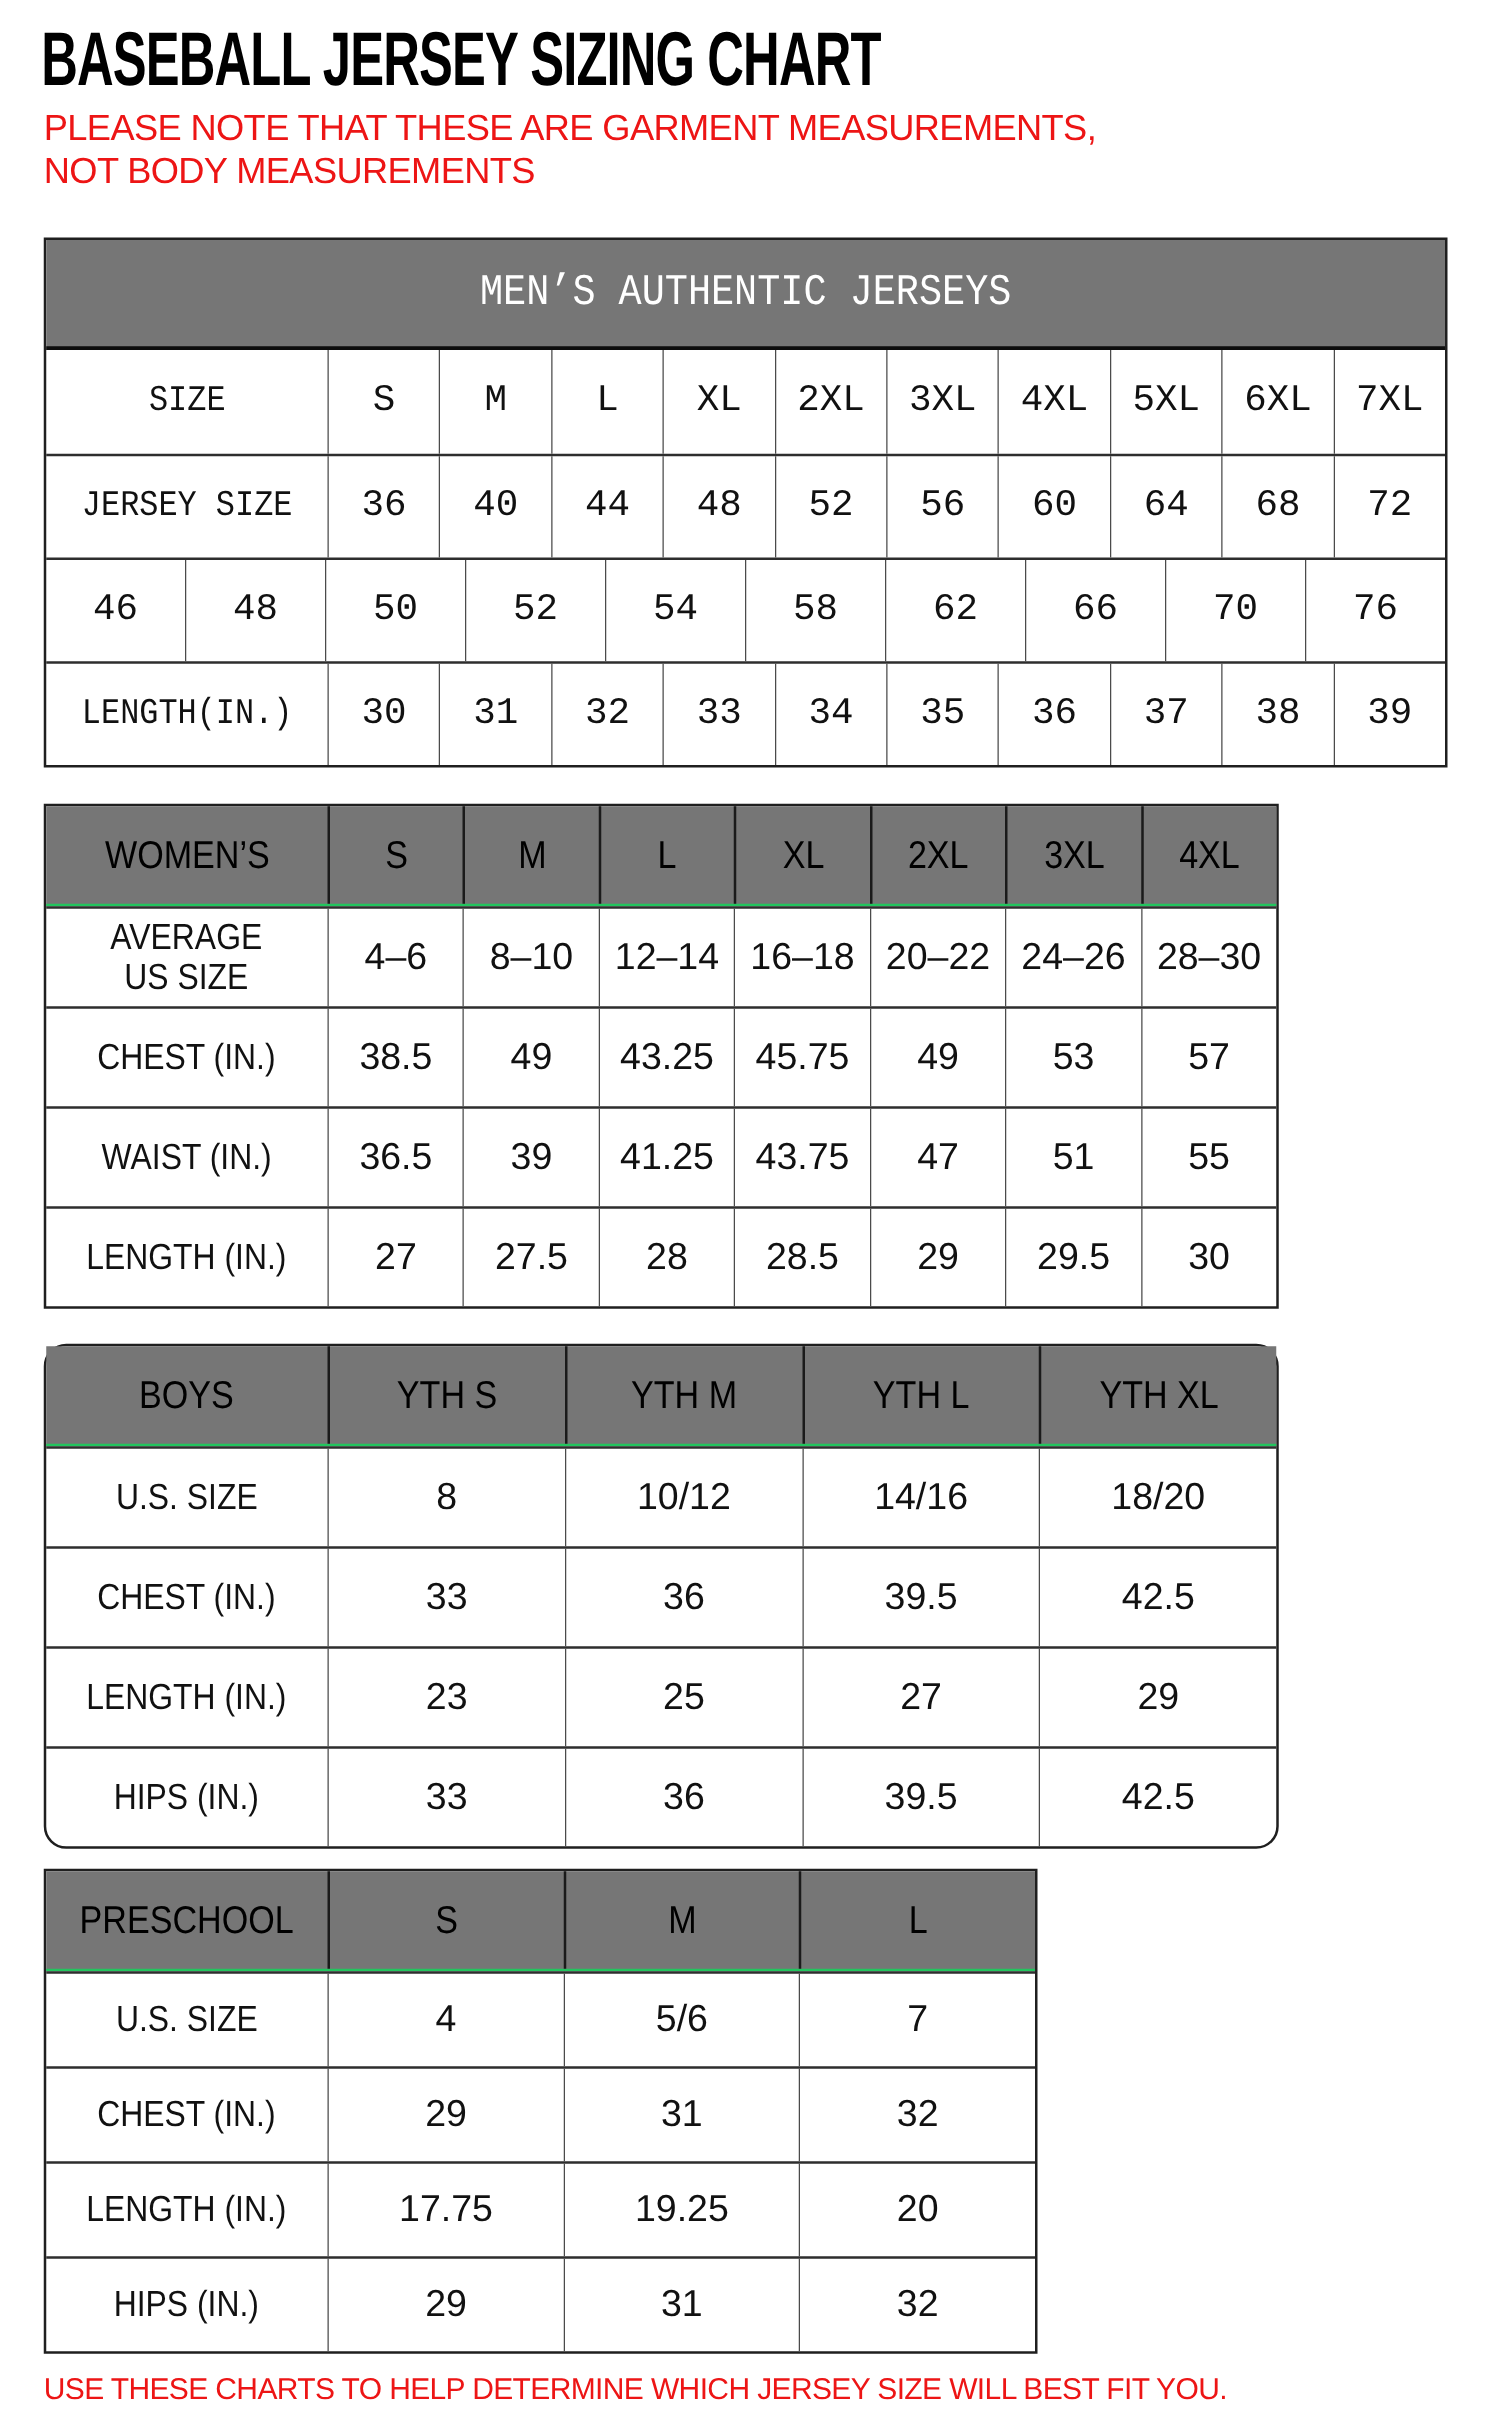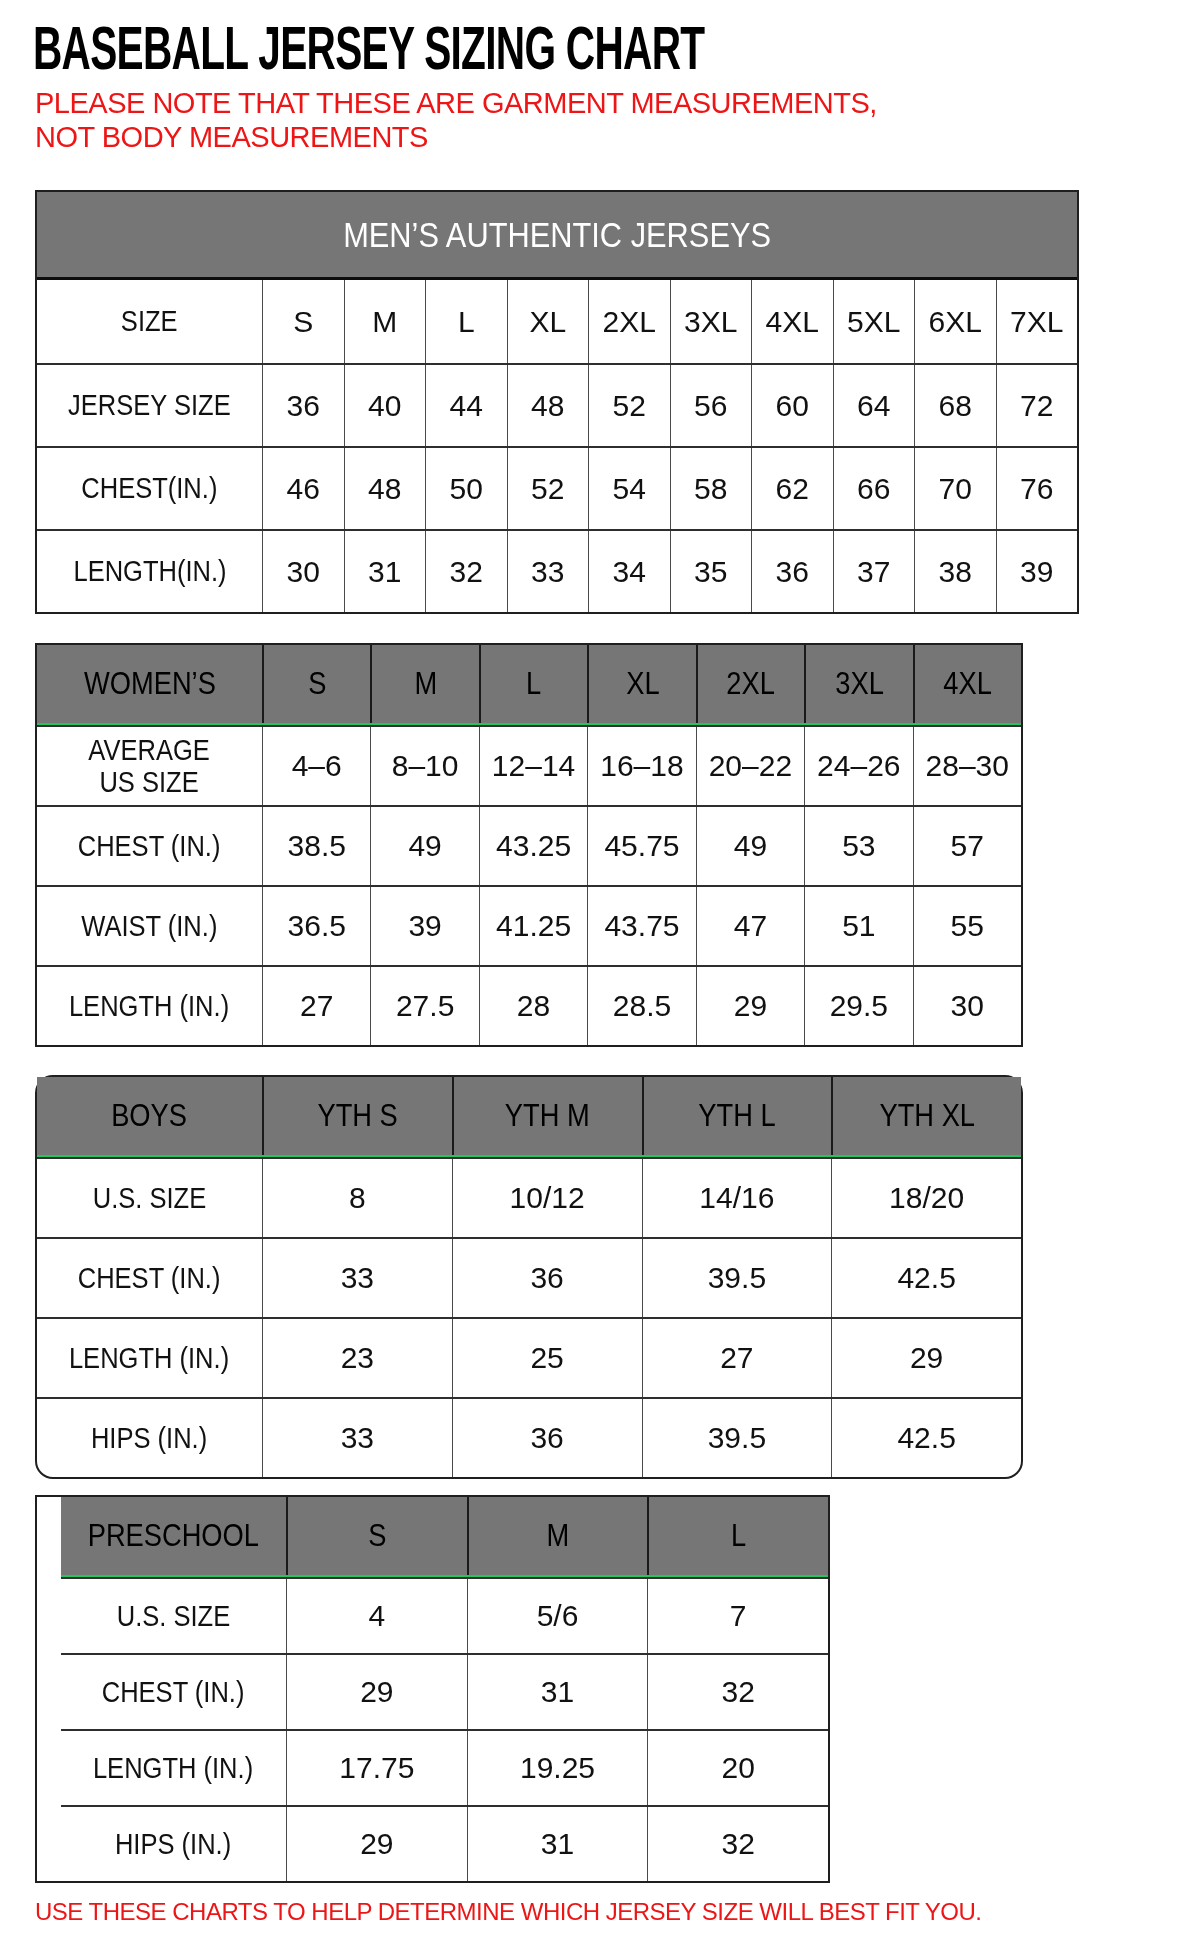--- a/index.html
+++ b/index.html
@@ -59,24 +59,24 @@
     white-space:nowrap;
   }
   
   .tbl{
     position:absolute;
     left:35px;
     border:2px solid var(--border-dark);
     box-sizing:border-box;
     background:#fff;
   }
-  .t-mens{top:190px;width:1044px;}
+  .t-mens{top:190px;width:1123px;font-family:Liberation Mono, monospace;}
   .t-womens{top:643px;width:988px;}
   .t-boys{top:1075px;width:988px;border-radius:18px;}
-  .t-preschool{top:1495px;width:795px;padding-left:24px;}
+  .t-preschool{top:1495px;width:795px;}
 
   .banner{
     height:88px;
     background:var(--gray);
     border-bottom:3px solid #0d0d0d;
     display:flex;align-items:center;justify-content:center;
     color:#fff;
     font-size:35px;
     box-sizing:border-box;
   }
@@ -195,23 +195,20 @@
           <span class="txt">64</span>
         </div>
         <div class="cell val">
           <span class="txt">68</span>
         </div>
         <div class="cell val">
           <span class="txt">72</span>
         </div>
       </div>
       <div class="row">
-        <div class="cell label">
-          <span class="cnd">CHEST(IN.)</span>
-        </div>
         <div class="cell val">
           <span class="txt">46</span>
         </div>
         <div class="cell val">
           <span class="txt">48</span>
         </div>
         <div class="cell val">
           <span class="txt">50</span>
         </div>
         <div class="cell val">

